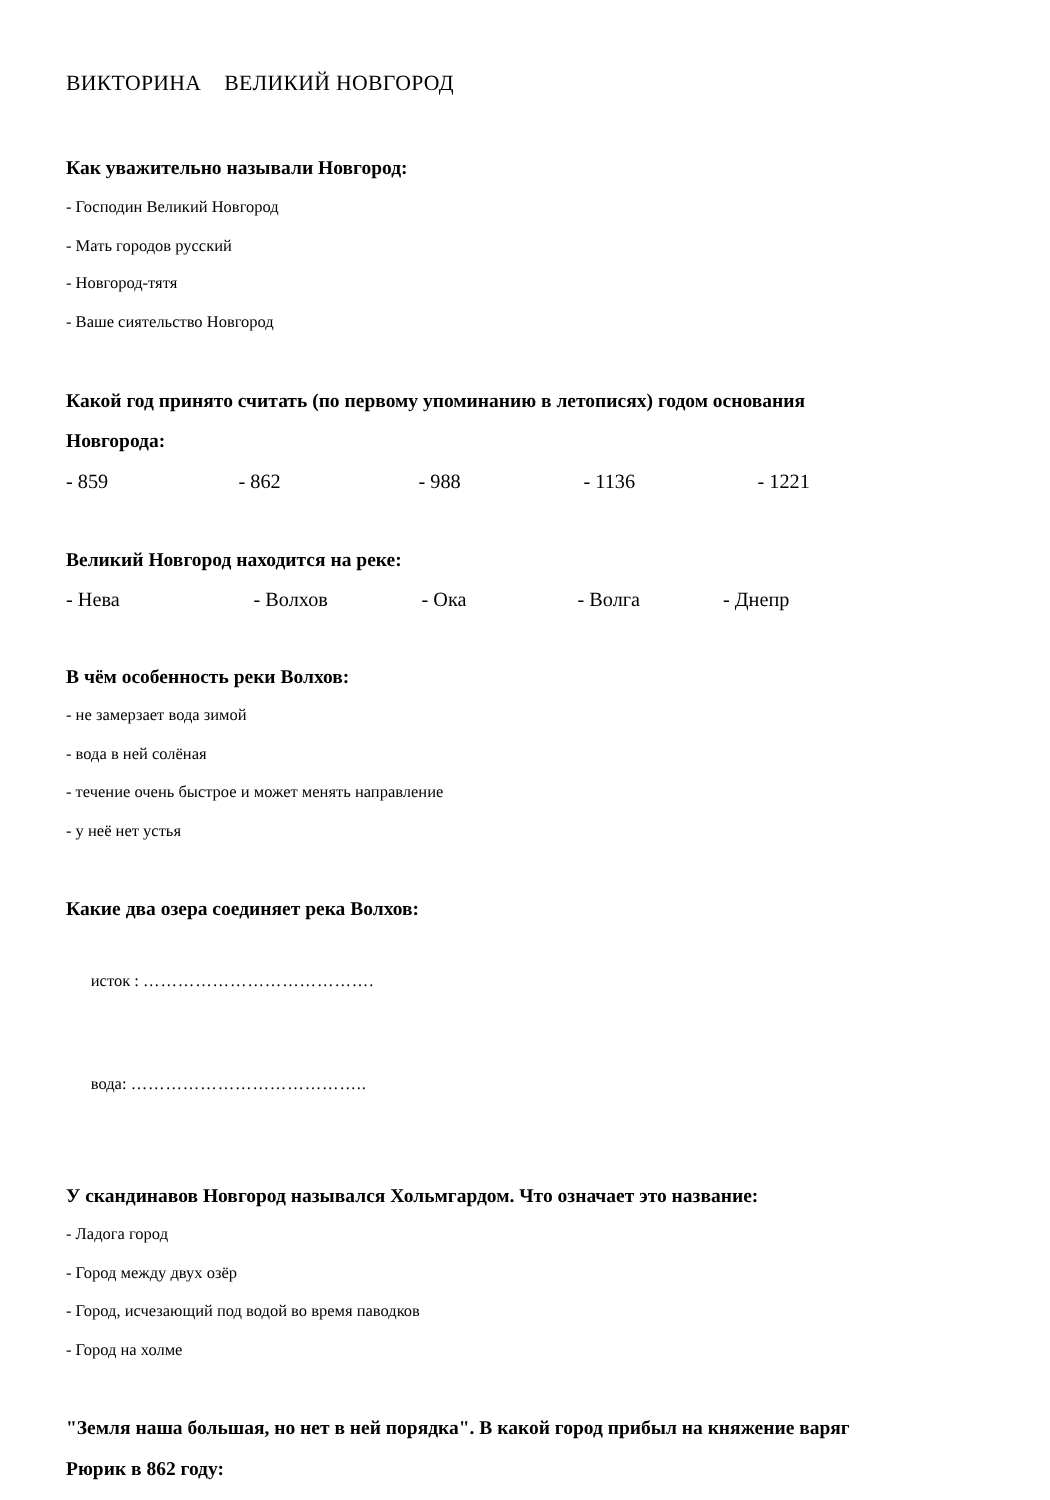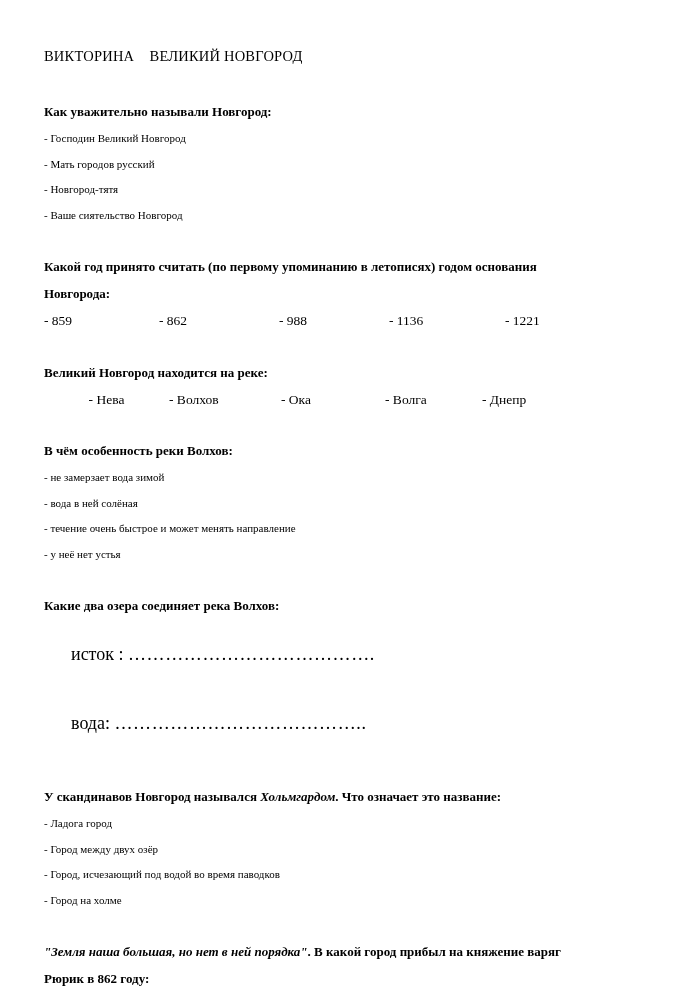--- a/index.html
+++ b/index.html
@@ -37,21 +37,20 @@
   .qblock:last-child {
     margin-bottom: 0;
   }
   .question {
     font-size: 13px;
     font-weight: bold;
     line-height: 25px;
     margin: 0 0 2px 0;
   }
   .question .it {
-    font-style: italic;
   }
   .option {
     font-size: 11px;
     font-weight: normal;
     line-height: 25.5px;
     white-space: pre;
   }
   .option-row {
     font-size: 13.5px;
     font-weight: normal;
@@ -63,34 +62,34 @@
     white-space: pre;
     flex: 0 0 auto;
   }
   
   .row-years .opt:nth-child(1) { width: 115px; }
   .row-years .opt:nth-child(2) { width: 120px; }
   .row-years .opt:nth-child(3) { width: 110px; }
   .row-years .opt:nth-child(4) { width: 116px; }
   .row-years .opt:nth-child(5) { width: auto; }
 
-  .row-rivers .opt:nth-child(1) { width: 125px; text-align: center; }
+  .row-rivers .opt:nth-child(1) { width: 125px; }
   .row-rivers .opt:nth-child(2) { width: 112px; }
   .row-rivers .opt:nth-child(3) { width: 104px; }
   .row-rivers .opt:nth-child(4) { width: 97px; }
   .row-rivers .opt:nth-child(5) { width: auto; }
 
   .row-cities .opt:nth-child(1) { width: 88px; }
   .row-cities .opt:nth-child(2) { width: 95px; }
   .row-cities .opt:nth-child(3) { width: 97px; }
   .row-cities .opt:nth-child(4) { width: 92px; }
   .row-cities .opt:nth-child(5) { width: auto; }
 
   .fill-line {
-    font-size: 18px;
+    font-size: 11px;
     line-height: 23px;
     white-space: pre;
   }
   .fill-label {
     font-weight: normal;
   }
   .dots {
     font-weight: normal;
     letter-spacing: 0.6px;
   }

